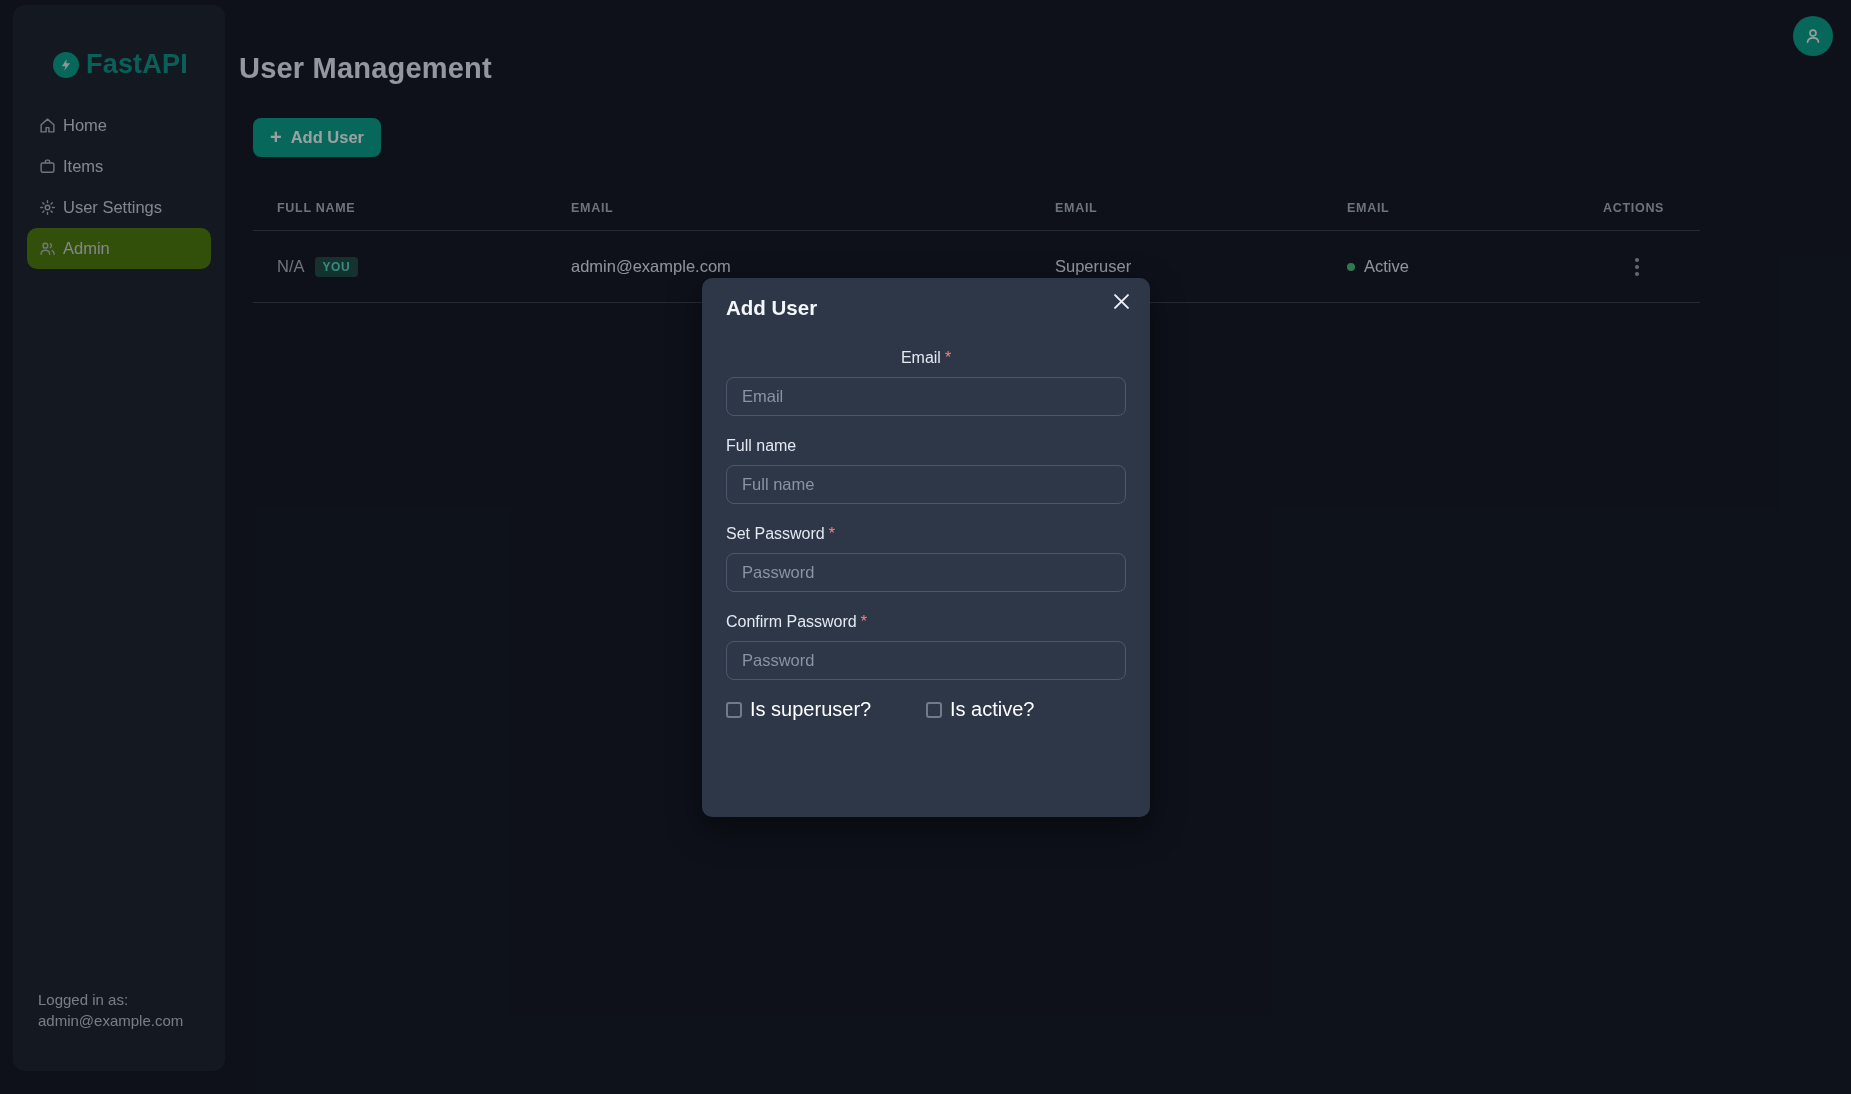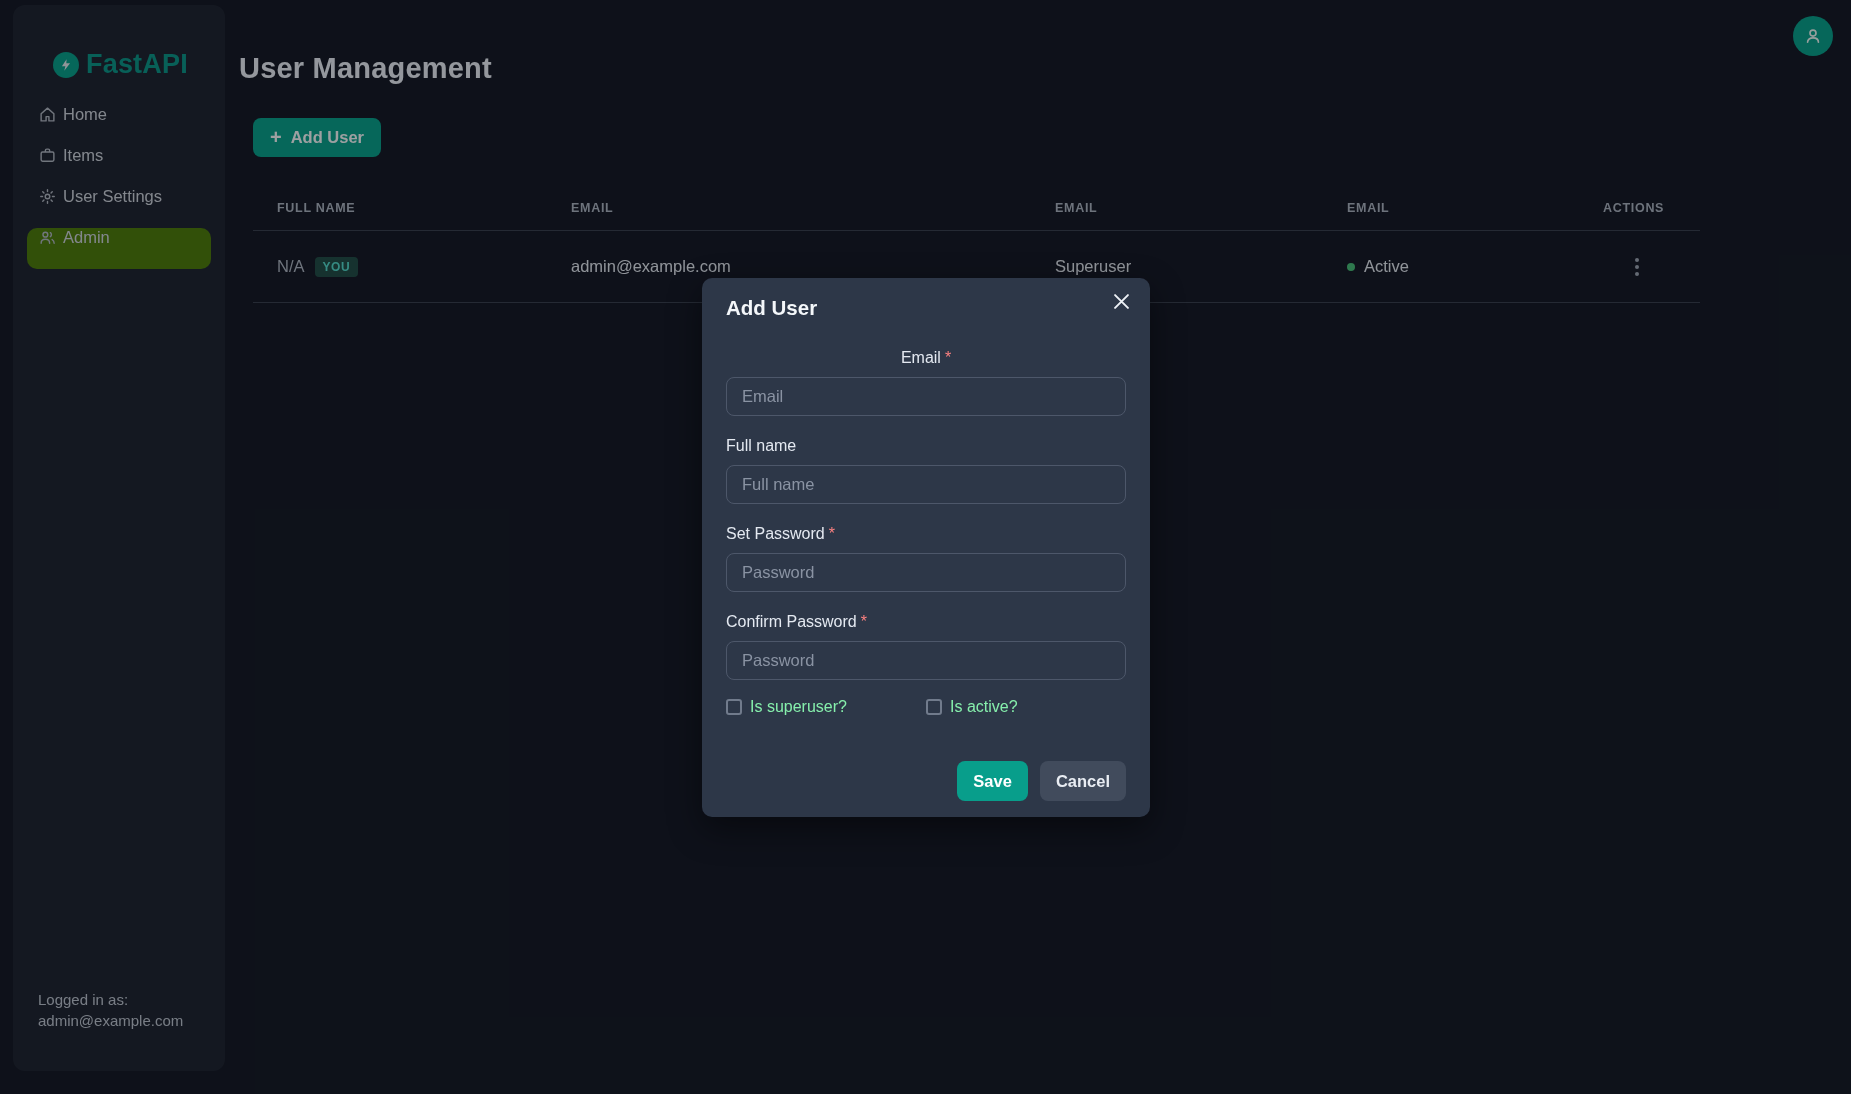--- a/index.html
+++ b/index.html
@@ -25,21 +25,21 @@
     background:#202634;border-radius:12px;
   }
   .logo{position:absolute;left:40px;top:44px;display:flex;align-items:center;gap:7px;}
   .logo-circle{
     width:26px;height:26px;border-radius:50%;background:var(--brand-teal);
     display:flex;align-items:center;justify-content:center;flex:0 0 auto;
   }
   .logo-word{font-size:27px;font-weight:600;color:#0d9488;letter-spacing:.2px;}
   .nav{position:absolute;top:100px;left:14px;right:14px;}
   .nav-item{
-    height:41px;display:flex;align-items:flex-start;gap:7px;
+    height:41px;display:flex;align-items:center;gap:7px;
     padding:0 11px;border-radius:10px;cursor:pointer;
     color:#c9cfd9;font-size:16.5px;
   }
   .nav-item.active{background:#4d7c0f;}
   .nav-icon{width:18px;height:18px;flex:0 0 auto;color:#aeb5c1;display:flex;align-items:center;justify-content:center;}
   .nav-icon svg{width:17px;height:17px;}
   .login-info{position:absolute;left:25px;bottom:40px;font-size:15px;color:#b9c1cd;line-height:21px;}
   
   .page-title{
     position:absolute;left:239px;top:52px;
@@ -103,21 +103,21 @@
     padding:0 15px;font-size:16.5px;color:#e8edf4;
     font-family:"Liberation Sans",sans-serif;outline:none;
   }
   .f-input::placeholder{color:#8a93a3;}
   .cb-row{display:flex;margin-top:18px;align-items:center;}
   .cb-item{display:flex;align-items:center;width:200px;cursor:pointer;}
   .cb-box{
     width:16px;height:16px;border:2px solid #717b8c;border-radius:3px;
     margin-right:8px;flex:0 0 auto;background:transparent;
   }
-  .cb-label{font-size:16px;color:#86efac;}
+  .cb-label{font-size:20px;color:#ffffff;}
   .modal-footer{display:flex;justify-content:flex-end;gap:12px;margin-top:45px;padding:0 24px;}
   .btn{
     height:40px;border:none;border-radius:8px;padding:0 16px;
     font-size:16.5px;font-weight:bold;cursor:pointer;
     font-family:"Liberation Sans",sans-serif;
   }
   .btn-save{background:var(--save-teal);color:#ffffff;}
   .btn-cancel{background:var(--cancel-bg);color:#e9edf3;}
 </style>
 </head>
@@ -266,17 +266,13 @@
         <span class="cb-box"></span>
         <span class="cb-label">Is superuser?</span>
       </div>
       <div class="cb-item">
         <span class="cb-box"></span>
         <span class="cb-label">Is active?</span>
       </div>
     </div>
   </div>
 
-  <div class="modal-footer">
-    <button class="btn btn-save">Save</button>
-    <button class="btn btn-cancel">Cancel</button>
-  </div>
 </div>
 
 </body></html>

